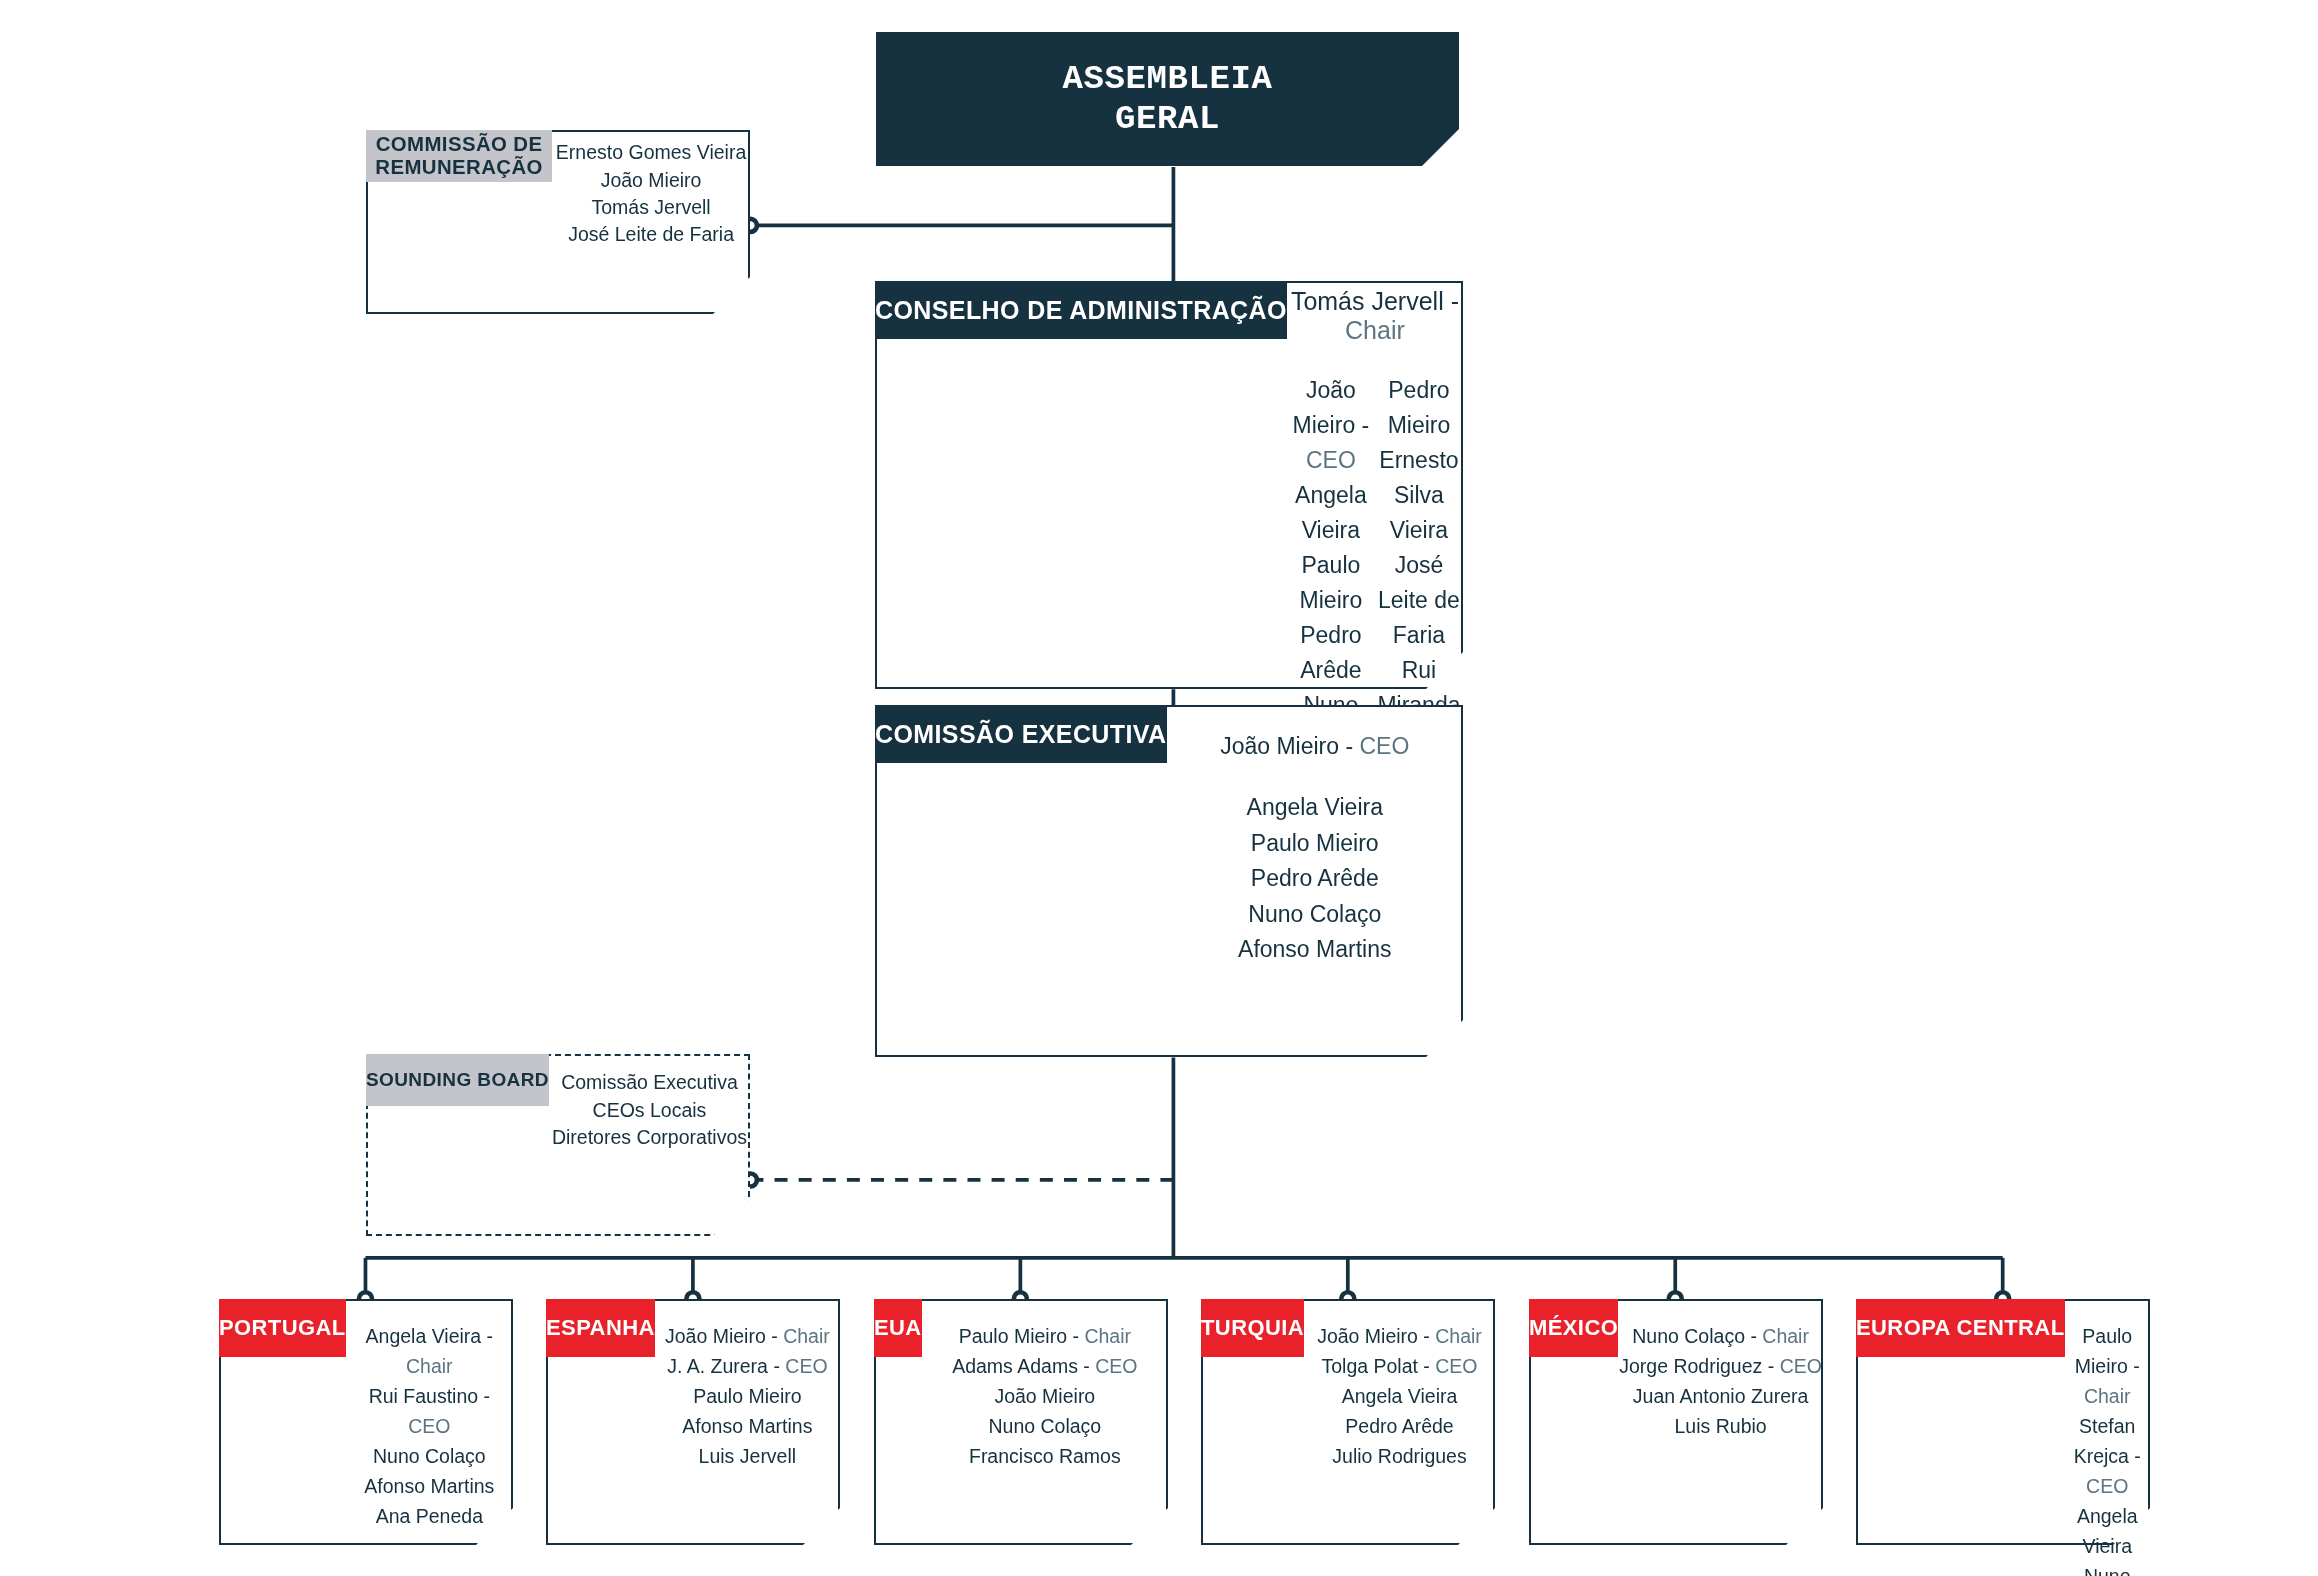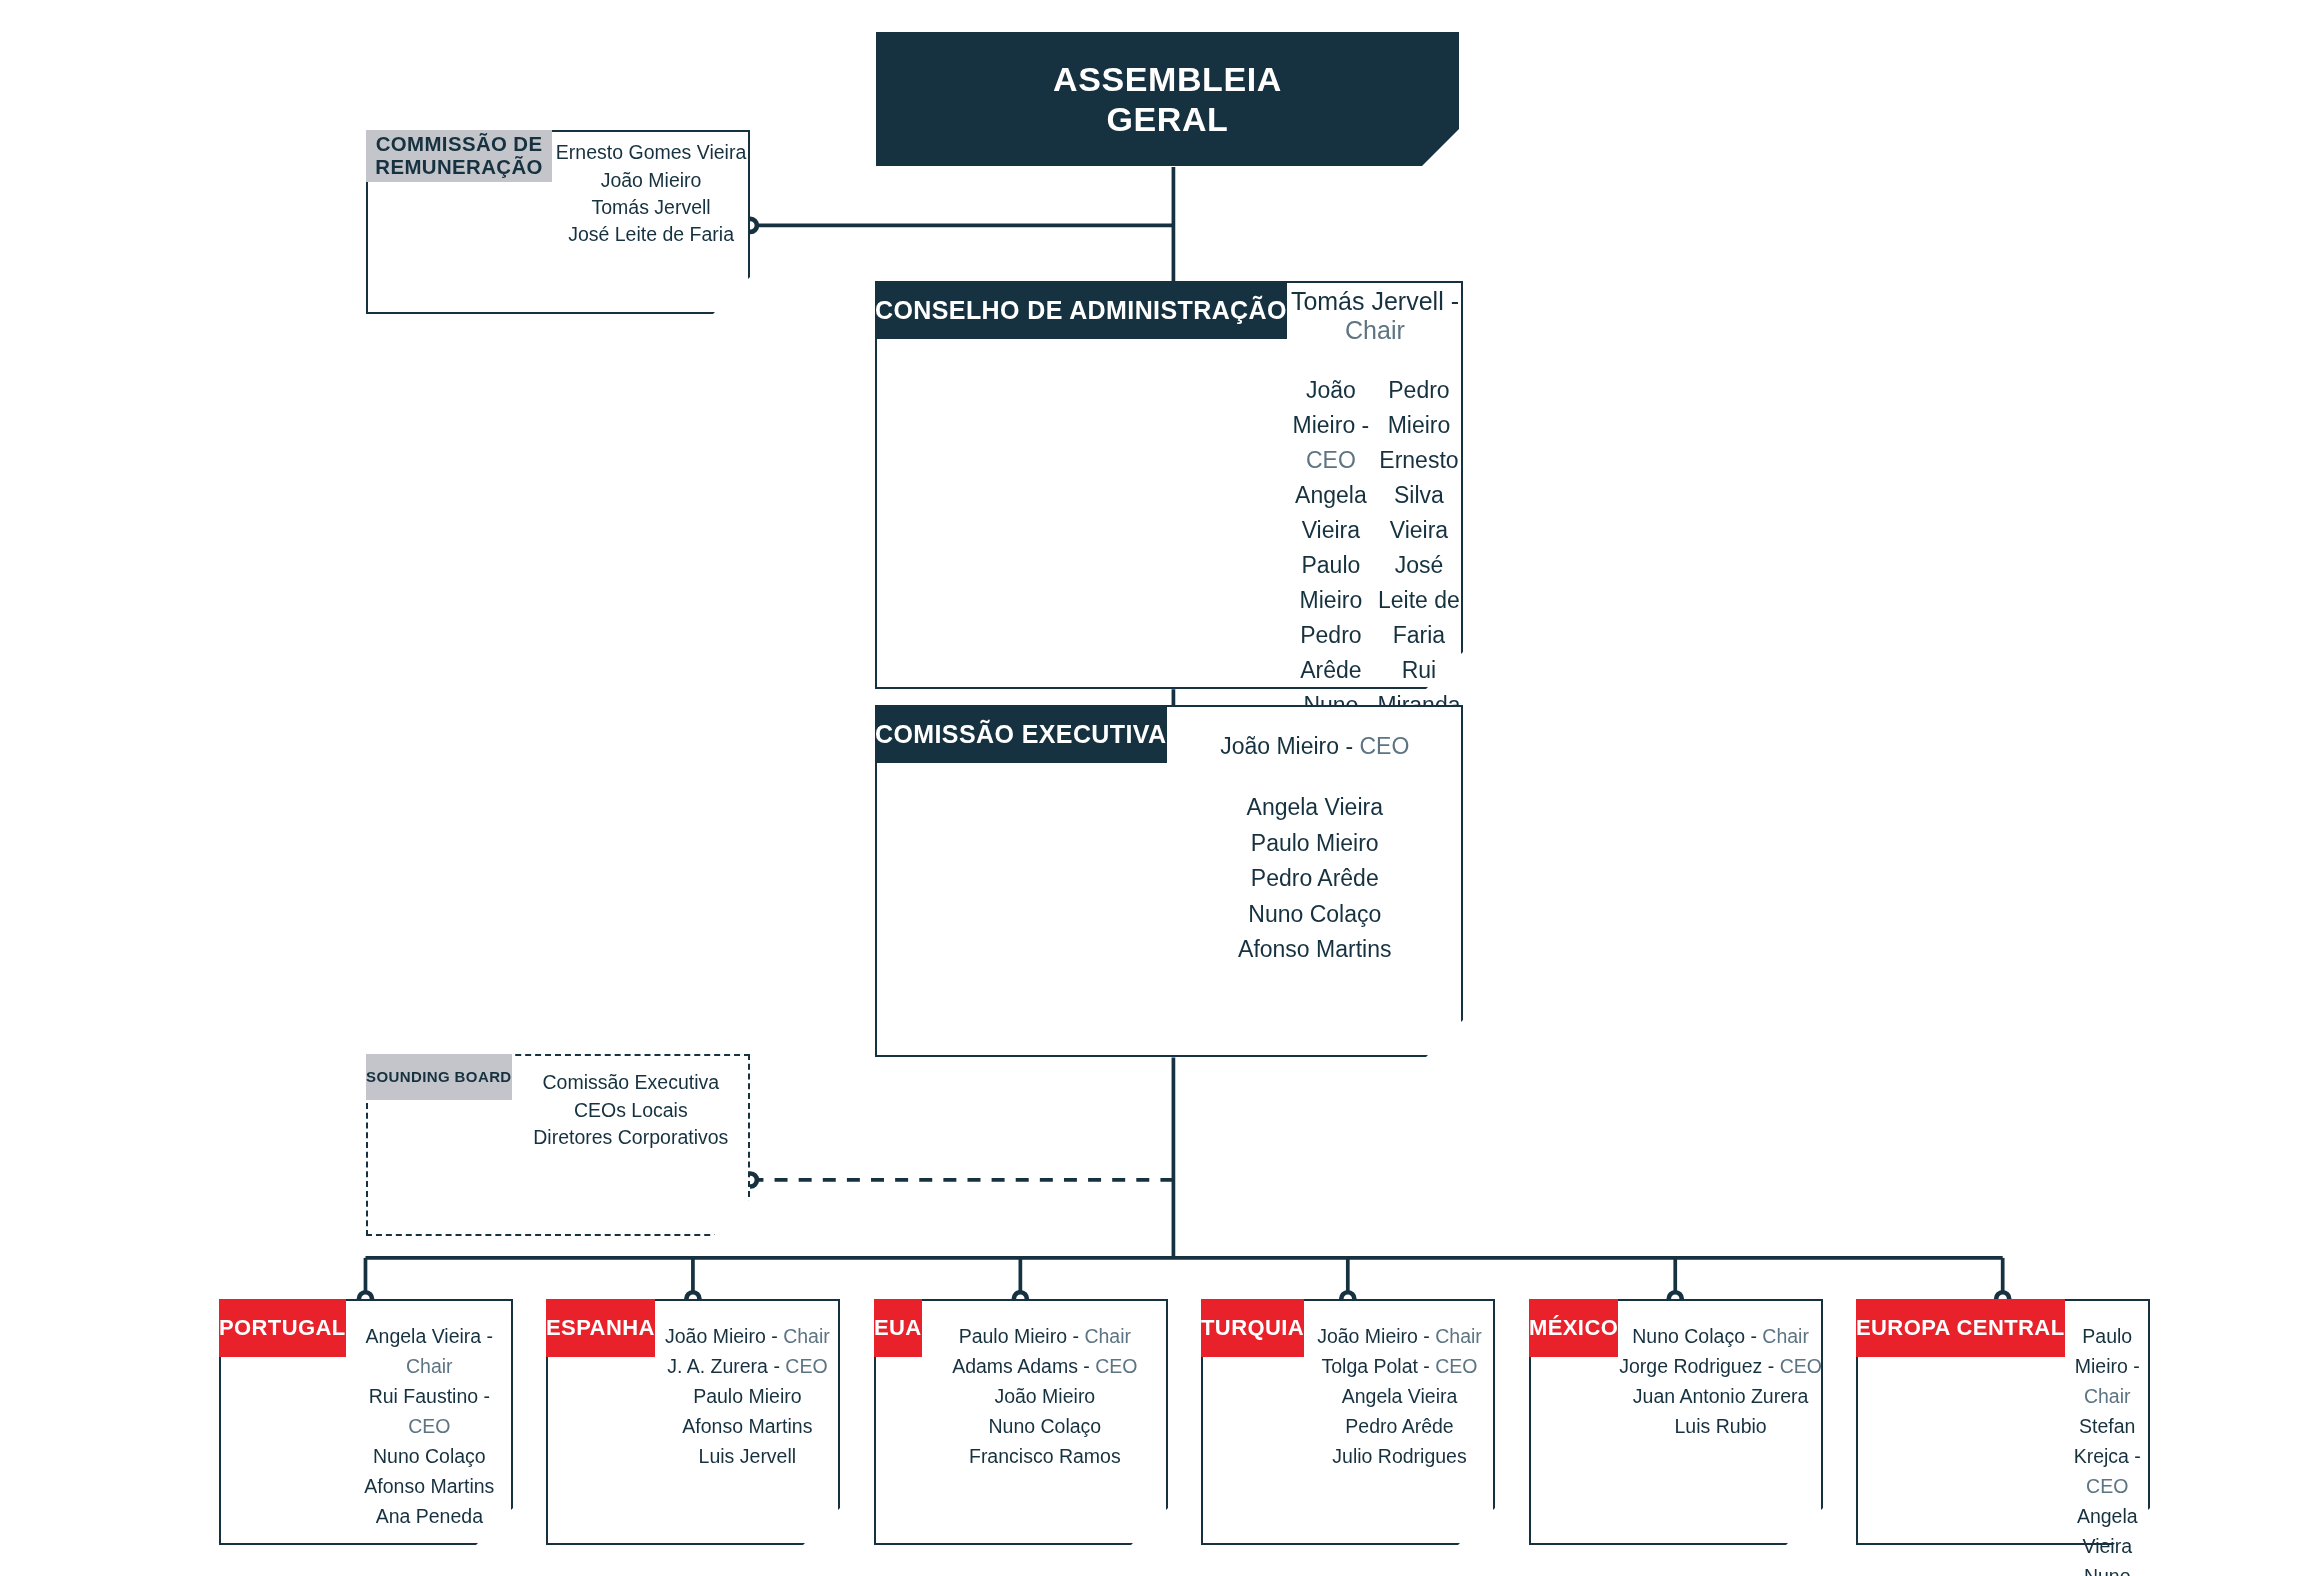--- a/index.html
+++ b/index.html
@@ -52,37 +52,37 @@
   
   .solid-navy{
     position:absolute;inset:0;background:#16313f;color:#fff;
     display:flex;align-items:center;justify-content:center;
     text-align:center;font-weight:bold;line-height:1.18;
     -webkit-clip-path:polygon(0 0, 100% 0, 100% calc(100% - 37px), calc(100% - 37px) 100%, 0 100%);
     clip-path:polygon(0 0, 100% 0, 100% calc(100% - 37px), calc(100% - 37px) 100%, 0 100%);
   }
 
   
-  #assembleia{left:876px;top:32px;width:583px;height:134px;}
+  #assembleia{left:876px;top:32px;width:583px;height:134px;font-family:Liberation Mono, monospace;}
   #assembleia .solid-navy{font-size:34px;letter-spacing:0.6px;}
 
   #remuneracao{left:366px;top:130px;width:384px;height:184px;}
   #remuneracao .hdr{height:52px;font-size:20.4px;padding:0 9.3px;}
   #remuneracao .body{font-size:19.5px;line-height:1.40;padding-top:9.3px;align-items:center;}
 
   #conselho{left:875px;top:281px;width:588px;height:408px;}
   #conselho .hdr{height:58px;font-size:25px;}
   #conselho .body{padding-top:6px;}
 
   #executiva{left:875px;top:705px;width:588px;height:352px;}
   #executiva .hdr{height:58px;font-size:25px;}
   #executiva .body{padding-top:24px;font-size:23px;line-height:1.54;}
 
   #sounding{left:366px;top:1054px;width:384px;height:182px;}
-  #sounding .hdr{height:46px;font-size:15px;}
+  #sounding .hdr{height:52px;font-size:19px;}
   #sounding .body{font-size:19.5px;line-height:1.42;padding-top:15px;}
 
   .country{top:1299px;height:246px;}
   .country .hdr{height:58px;font-size:22px;}
   .country .body{font-size:19.5px;line-height:1.54;padding-top:22px;}
 
   #c0{left:219px;width:294px;}
   #c1{left:546px;width:294px;}
   #c2{left:874px;width:294px;border-radius:15px;}
   #c3{left:1201px;width:294px;}

